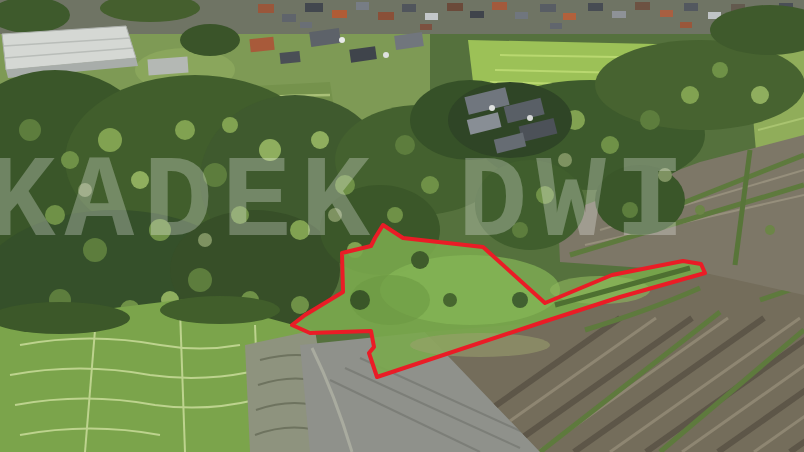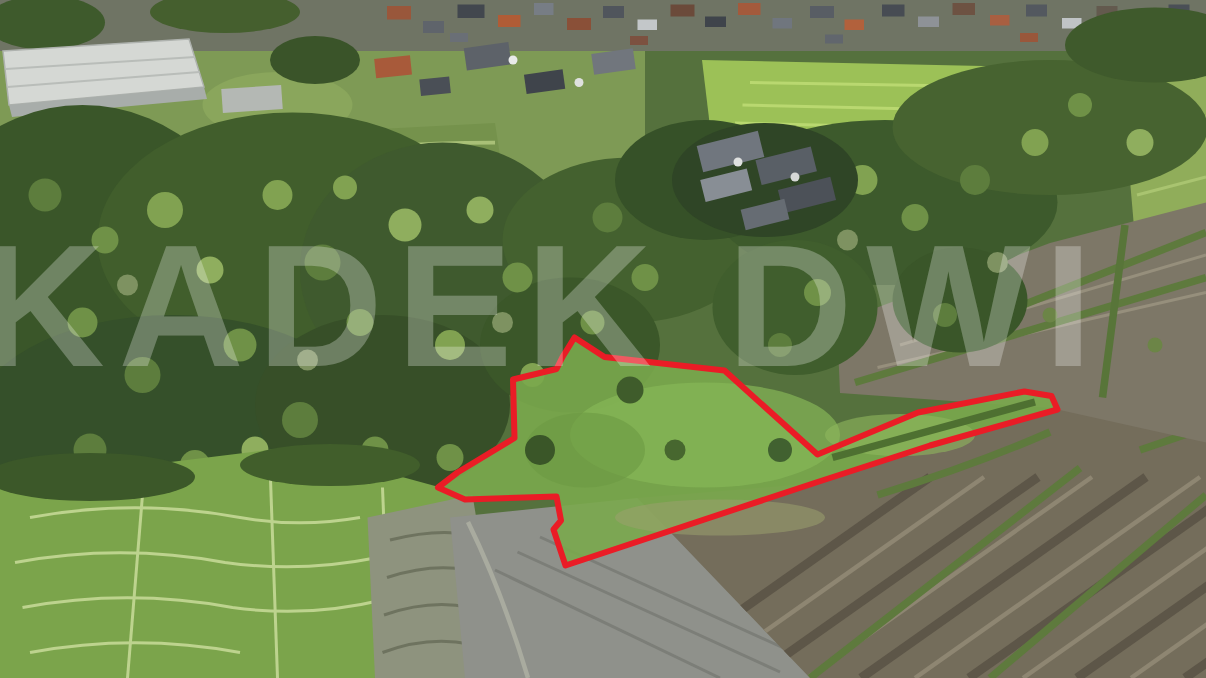--- a/index.html
+++ b/index.html
@@ -1,18 +1,18 @@
 <!DOCTYPE html>
 <html><head>
 <meta charset="utf-8">
 <style>
   html,body{margin:0;padding:0;background:#1b1b1b;}
   .stage{
     position:relative;width:804px;height:452px;overflow:hidden;
-    font-family:Liberation Sans, sans-serif;background:#54703c;
+    font-family:Liberation Mono, monospace;background:#54703c;
   }
   .stage svg{position:absolute;left:0;top:0;display:block;}
   .watermark{
     position:absolute;left:-14px;top:146px;
     font-size:116px;font-weight:800;line-height:1;letter-spacing:9px;
     color:#ffffff;opacity:.27;white-space:nowrap;user-select:none;
     pointer-events:none;
   }
   .plot-fill{fill:#7aa84d;opacity:.9;}
   .plot-outline{fill:none;stroke:#ea1c26;stroke-width:4;stroke-linejoin:round;stroke-linecap:round;}

